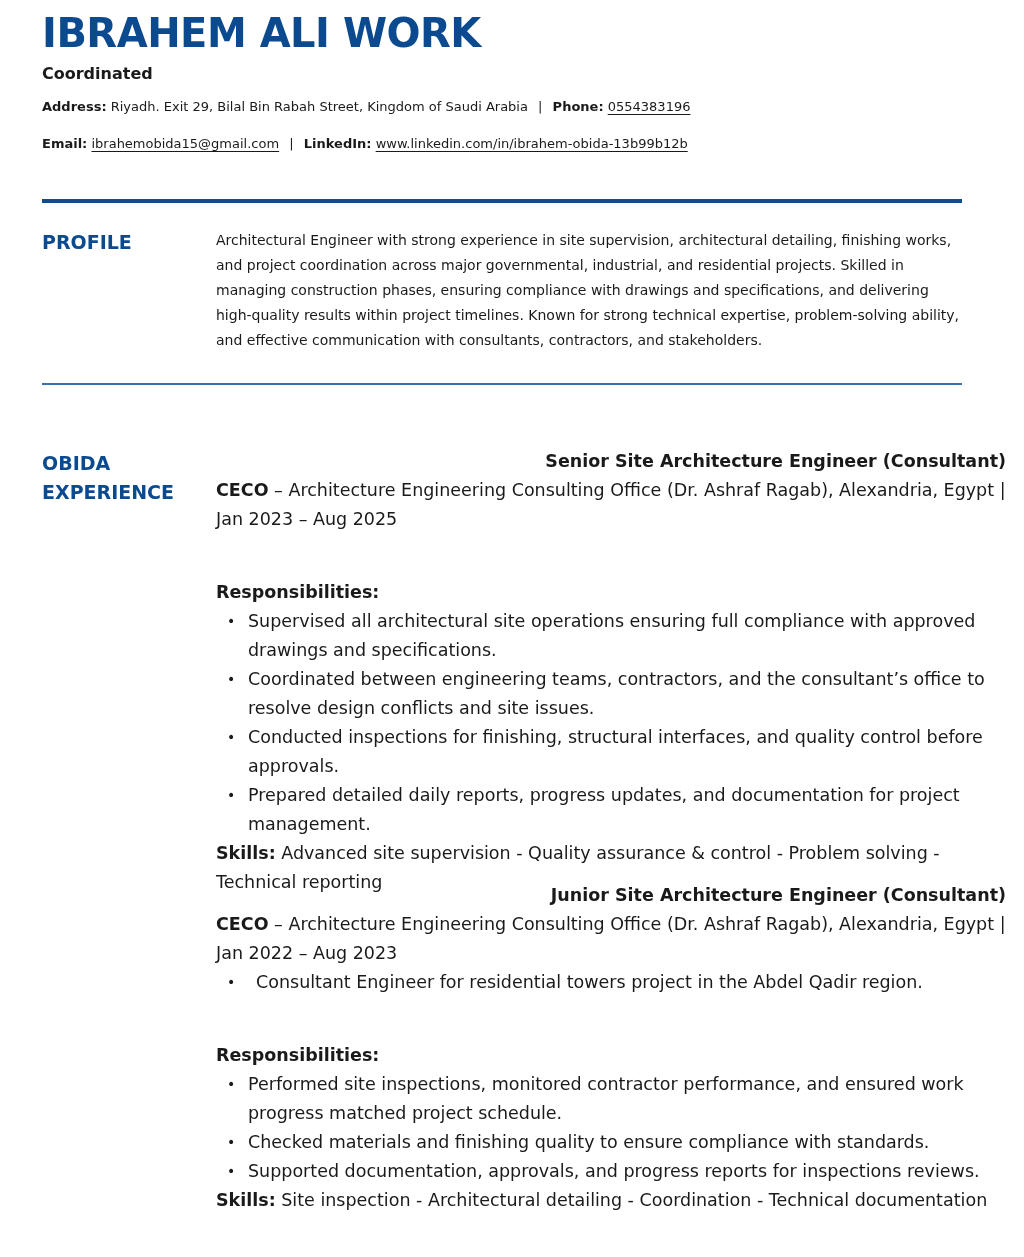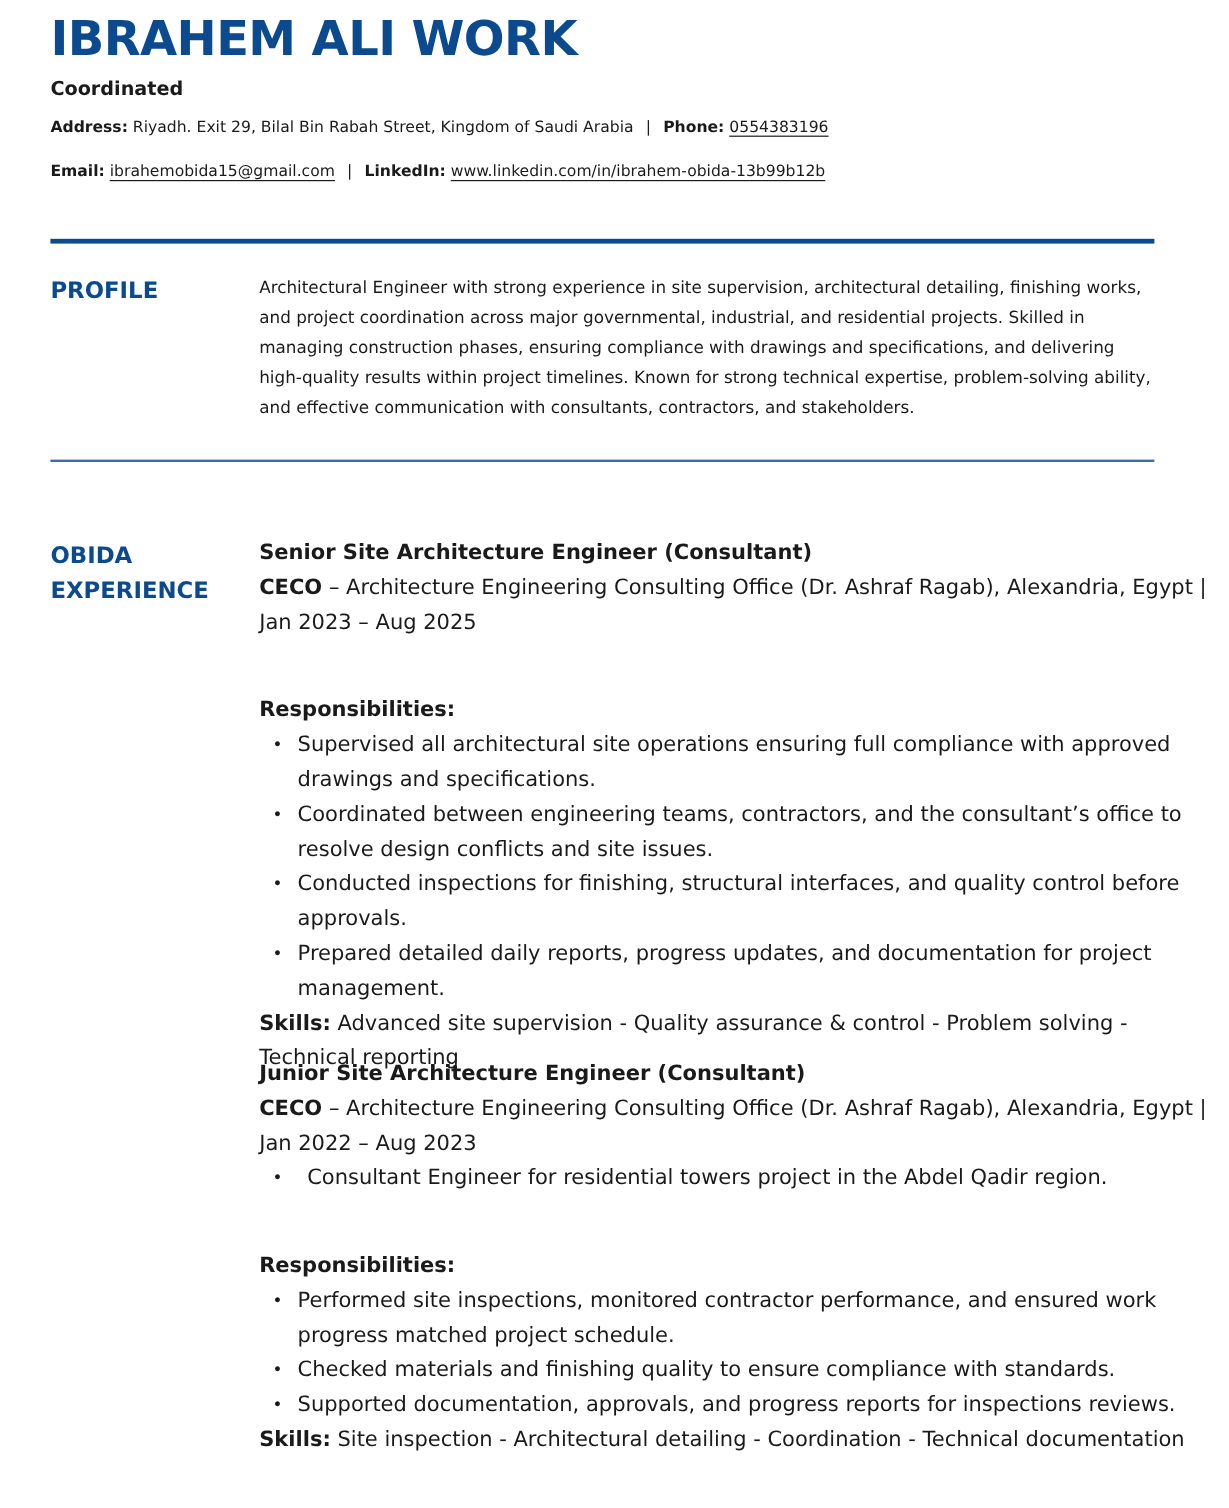--- a/index.html
+++ b/index.html
@@ -78,21 +78,21 @@
     color: #1a1a1a;
   }
   .job {
     position: absolute;
     left: 216px;
     width: 790px;
     font-size: 17.5px;
     line-height: 29px;
     color: #1a1a1a;
   }
-  .job .title { font-weight: bold; }
+  .job .title { font-weight: bold; text-align: right; }
   .job .company b { font-weight: bold; }
   .job .resp-label { font-weight: bold; margin-top: 44px; }
   .job ul { list-style: none; }
   .job li {
     position: relative;
     padding-left: 32px;
   }
   .job li::before {
     content: "\2022";
     position: absolute;

